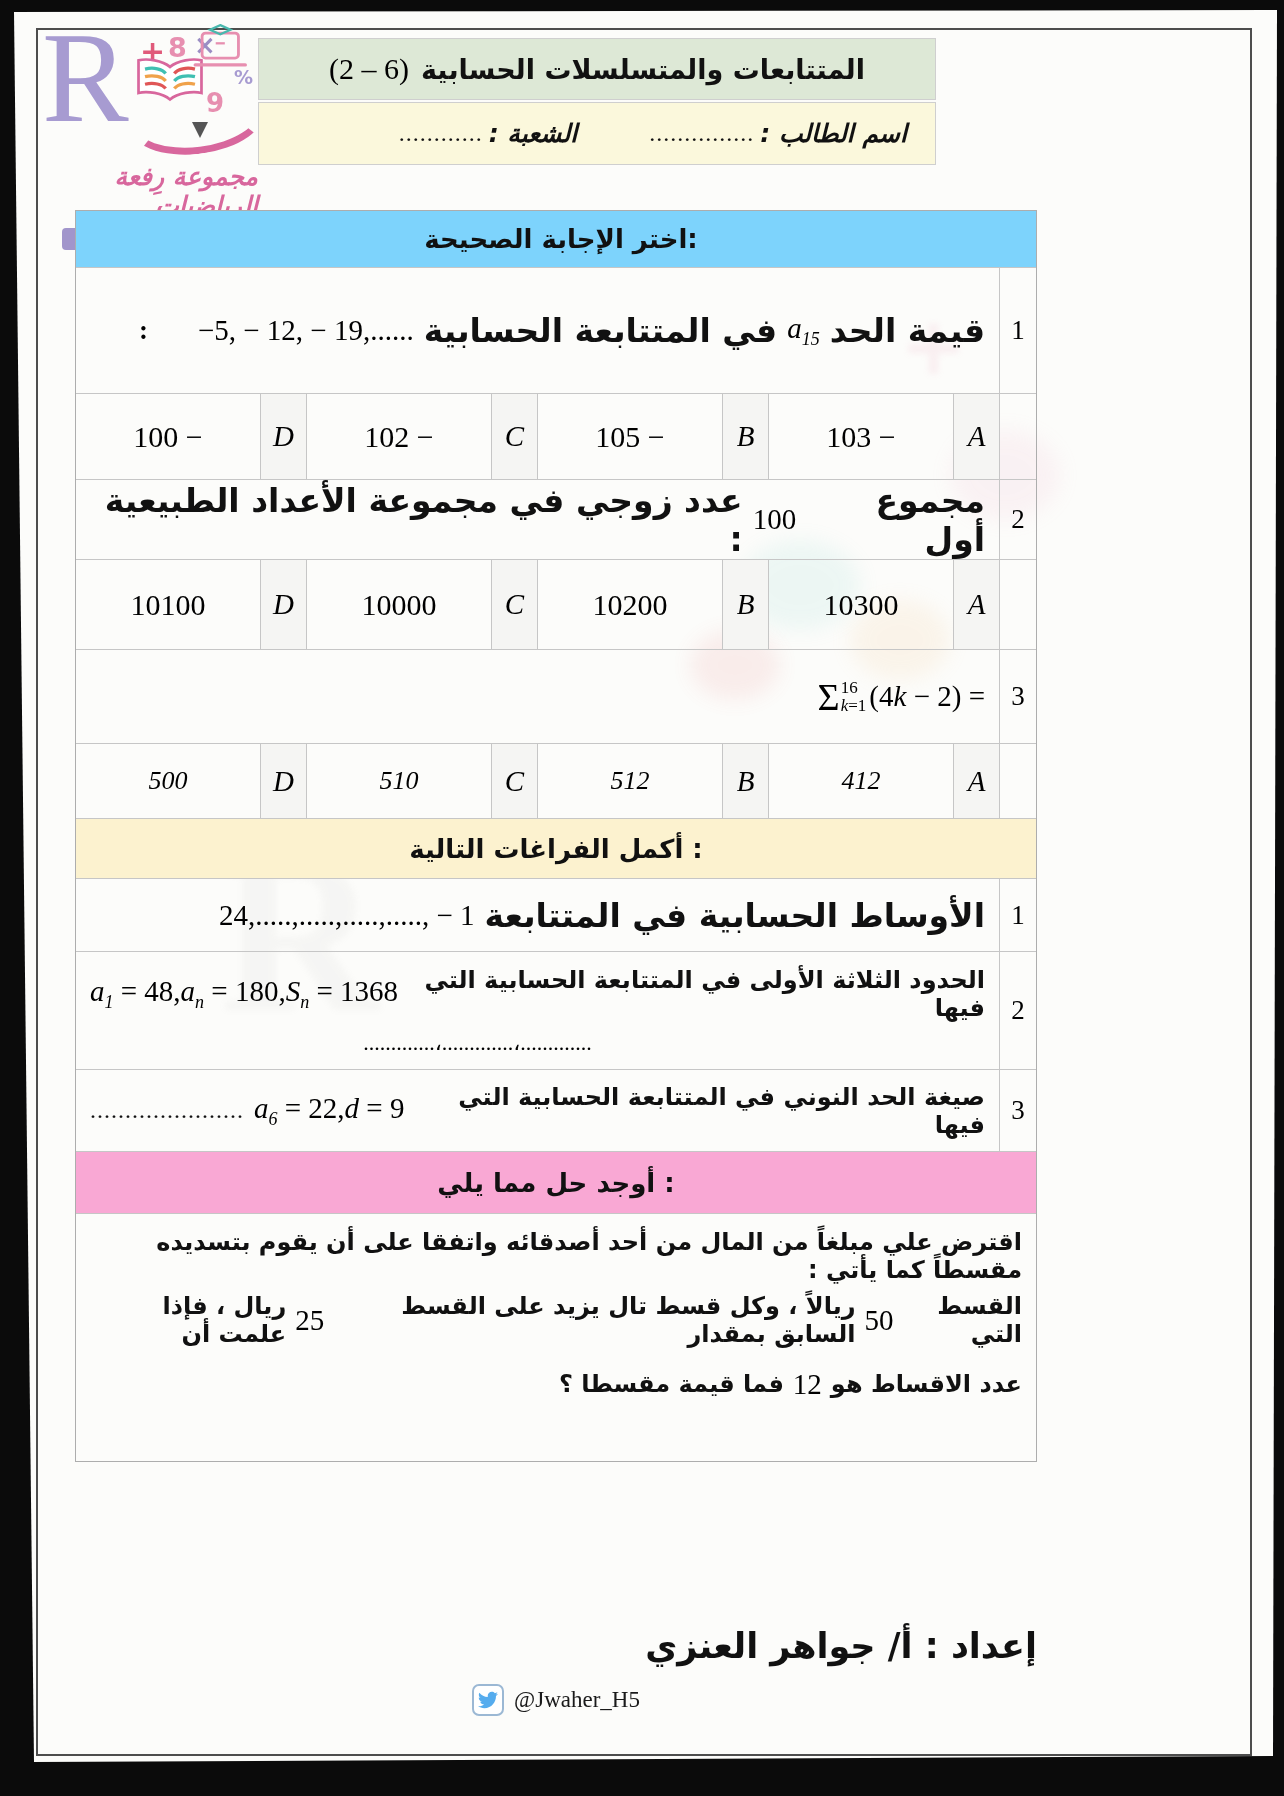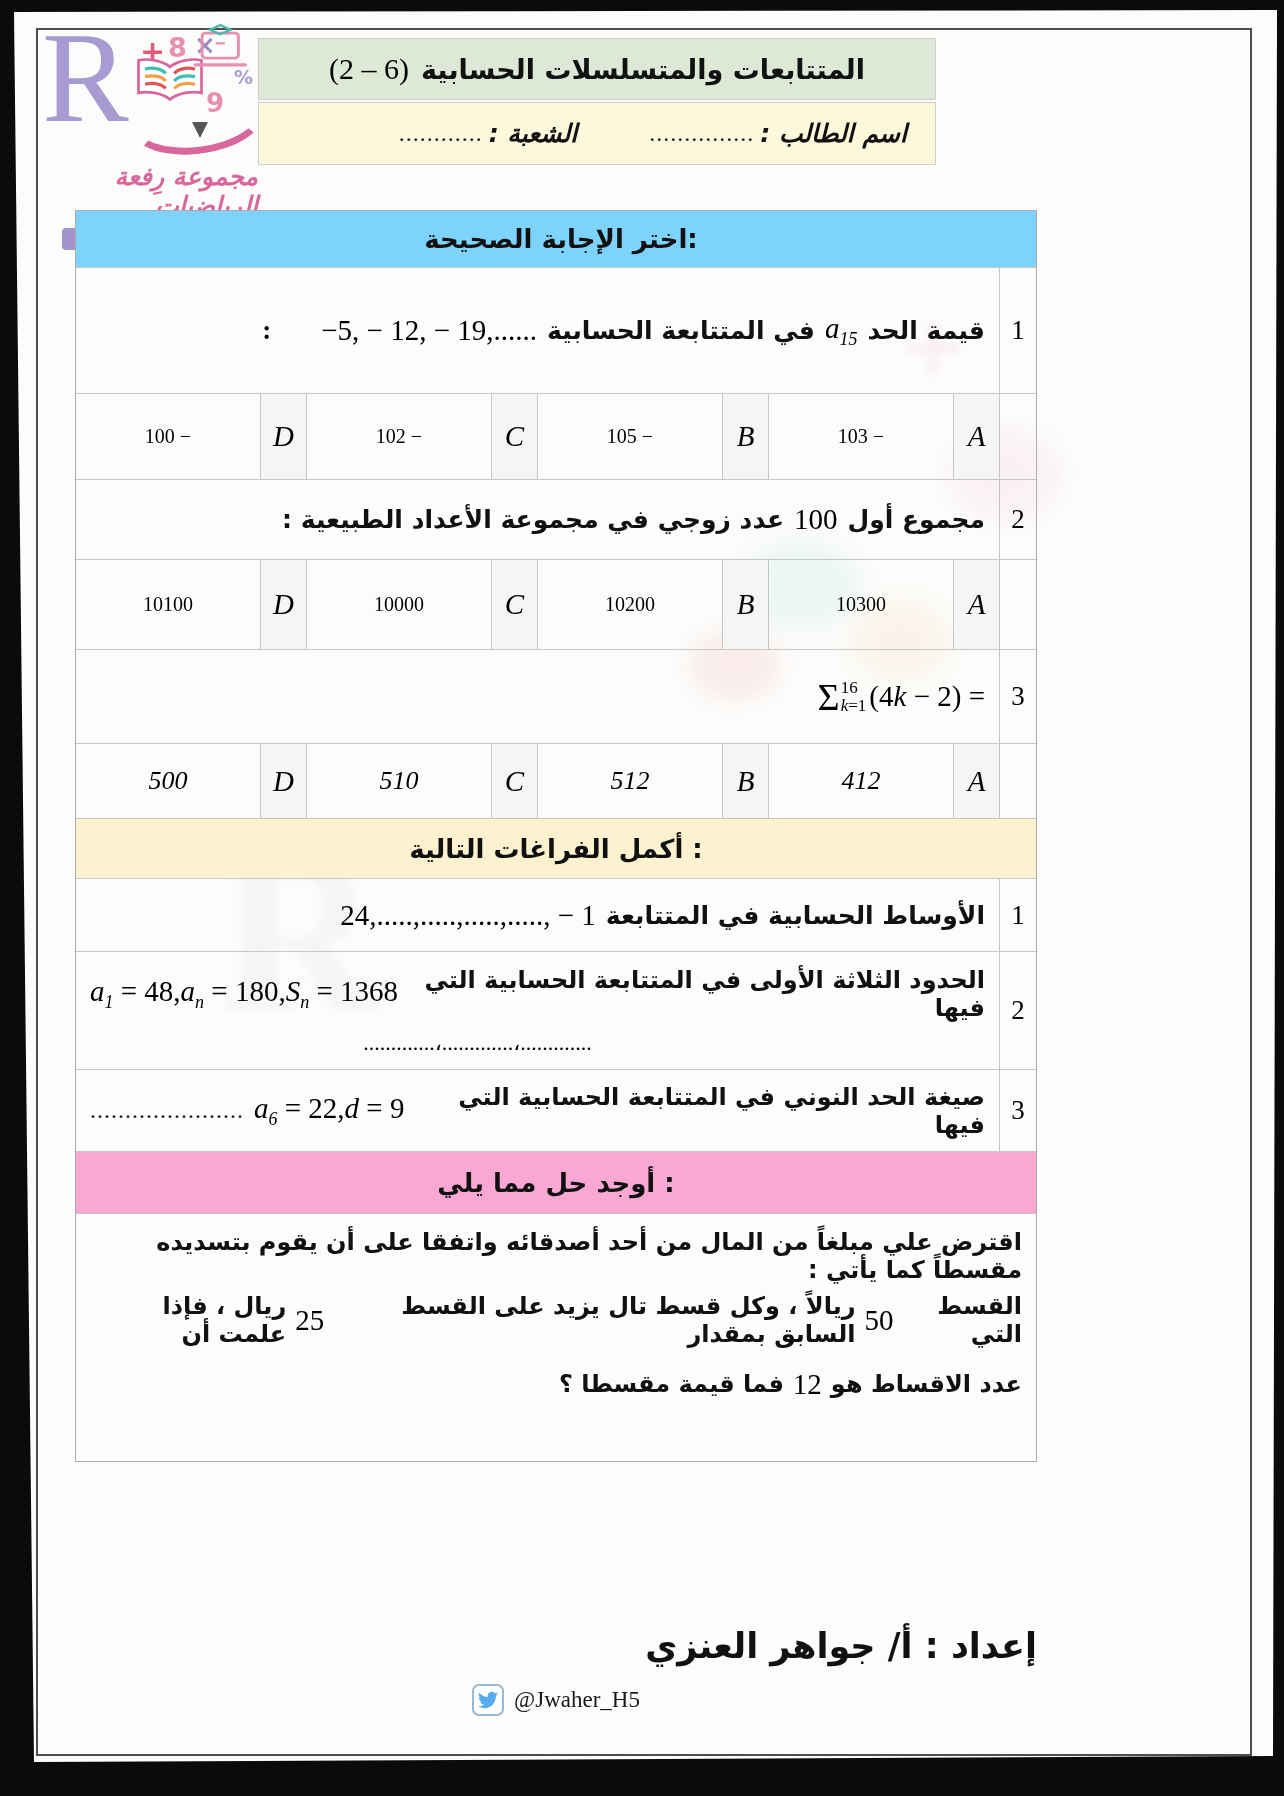--- a/index.html
+++ b/index.html
@@ -89,21 +89,21 @@
 
   .q-num{
     width:37px;flex:0 0 37px;display:flex;align-items:center;justify-content:center;
     font-family:"Liberation Serif",serif;font-size:27px;border-left:1px solid #c6c6c6;
     box-sizing:border-box;
   }
   .q-cell{
     flex:1;display:flex;align-items:center;gap:10px;padding:0 14px;
     box-sizing:border-box;overflow:hidden;
   }
-  .q-cell .ar{font-size:25px;}
+  .q-cell .ar{font-size:33px;}
   .math{font-family:"Liberation Serif",serif;font-size:29px;white-space:pre;}
   .mi{font-family:"Liberation Serif",serif;font-style:italic;font-weight:400;}
   .msub{font-size:18px;font-style:italic;font-family:"Liberation Serif",serif;}
   .colon{margin-right:40px;font-weight:700;font-size:27px;}
   .num-inline{font-family:"Liberation Serif",serif;font-size:29px;font-weight:400;}
 
   .rq1{height:126px;}
   .ra1{height:86px;}
   .rq2{height:80px;}
   .ra2{height:90px;}
@@ -115,21 +115,21 @@
   .rprob{height:248px;}
 
   .a-spacer{width:37px;flex:0 0 37px;border-left:1px solid #c6c6c6;box-sizing:border-box;}
   .a-letter{
     width:46px;flex:0 0 46px;display:flex;align-items:center;justify-content:center;
     font-family:"Liberation Serif",serif;font-style:italic;font-size:29px;
     background:#f5f5f3;border-left:1px solid #c6c6c6;box-sizing:border-box;
   }
   .a-value{
     flex:1;display:flex;align-items:center;justify-content:center;
-    font-family:"Liberation Serif",serif;font-size:20px;
+    font-family:"Liberation Serif",serif;font-size:30px;
     border-left:1px solid #c6c6c6;box-sizing:border-box;
   }
   .ra3 .a-value{font-size:26px;font-style:italic;}
   .row > :last-child{border-left:none;}
 
   
   .sigma-wrap{display:inline-flex;align-items:center;direction:ltr;}
   .Sg{font-family:"Liberation Serif",serif;font-size:38px;line-height:1;}
   .Slim{
     display:inline-flex;flex-direction:column;line-height:1.05;margin:0 3px 0 1px;

